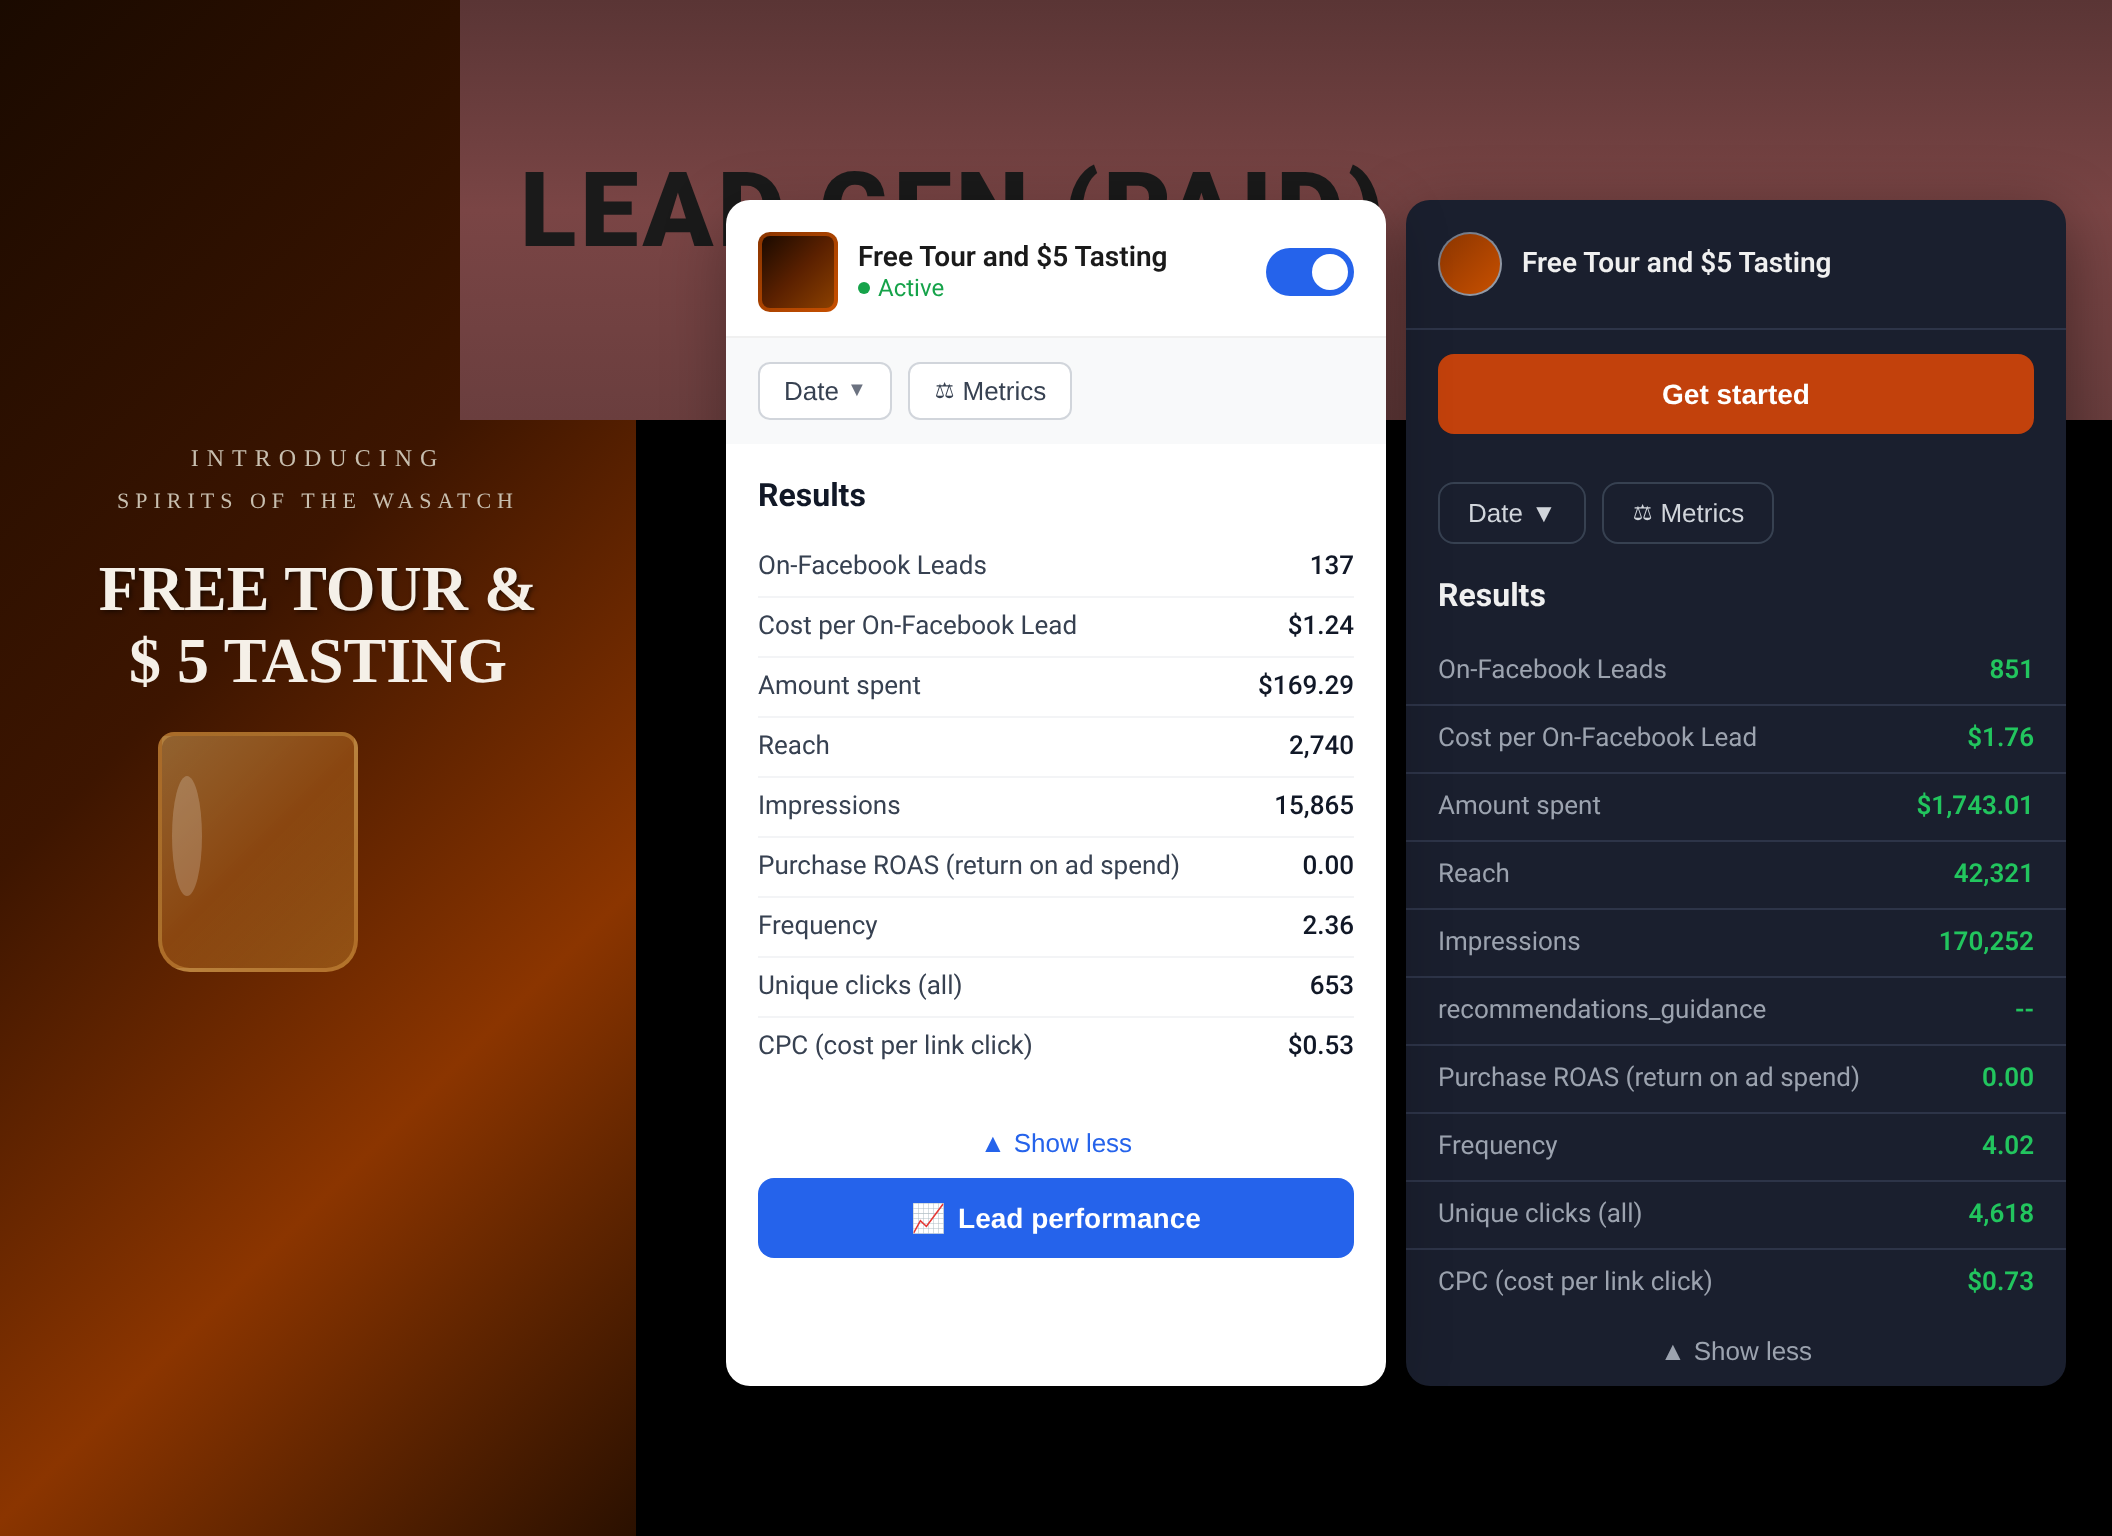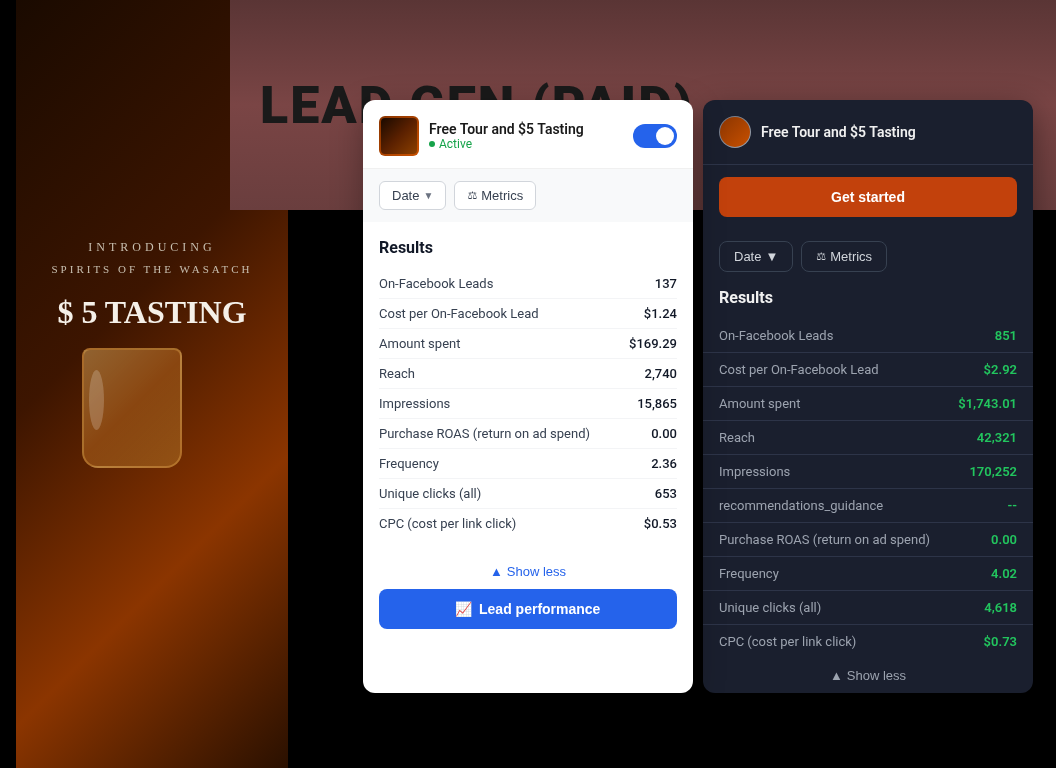--- a/index.html
+++ b/index.html
@@ -8,23 +8,23 @@
       height: 768px;
       overflow: hidden;
       font-family: -apple-system, BlinkMacSystemFont, 'Segoe UI', Roboto, sans-serif;
       background: #000;
       position: relative;
     }
 
     
     .bg-left {
       position: absolute;
-      left: 16px;
+      left: 0;
       top: 0;
-      width: 272px;
+      width: 318px;
       height: 768px;
       background: linear-gradient(135deg, #1a0a00 0%, #3d1500 40%, #8b3500 70%, #2a1000 100%);
       display: flex;
       flex-direction: column;
       align-items: center;
       justify-content: center;
       padding: 20px;
     }
 
     .bg-left-text {
@@ -432,20 +432,21 @@
       font-size: 11px;
     }
   </style>
 </head>
 <body>
 
 <div class="bg-left">
   <div class="bg-left-text">
     <div class="intro">INTRODUCING</div>
     <div class="brand">SPIRITS OF THE WASATCH</div>
+    <div class="offer-line1">FREE TOUR &amp;</div>
     <div class="offer-line2">$ 5 TASTING</div>
     <div class="whiskey-glass">
       <div class="glass-body"></div>
     </div>
   </div>
 </div>
 
 <div class="header-area">
   <div class="header-title">LEAD GEN (PAID)</div>
 </div>
@@ -560,21 +561,21 @@
     <div class="dark-results-title">Results</div>
 
     <div class="dark-results-table">
 
     <div class="dark-results-row">
       <span class="dark-results-label">On-Facebook Leads</span>
       <span class="dark-results-value">851</span>
     </div>
         <div class="dark-results-row">
       <span class="dark-results-label">Cost per On-Facebook Lead</span>
-      <span class="dark-results-value">$2.92</span>
+      <span class="dark-results-value">$1.76</span>
     </div>
         <div class="dark-results-row">
       <span class="dark-results-label">Amount spent</span>
       <span class="dark-results-value">$1,743.01</span>
     </div>
         <div class="dark-results-row">
       <span class="dark-results-label">Reach</span>
       <span class="dark-results-value">42,321</span>
     </div>
         <div class="dark-results-row">

